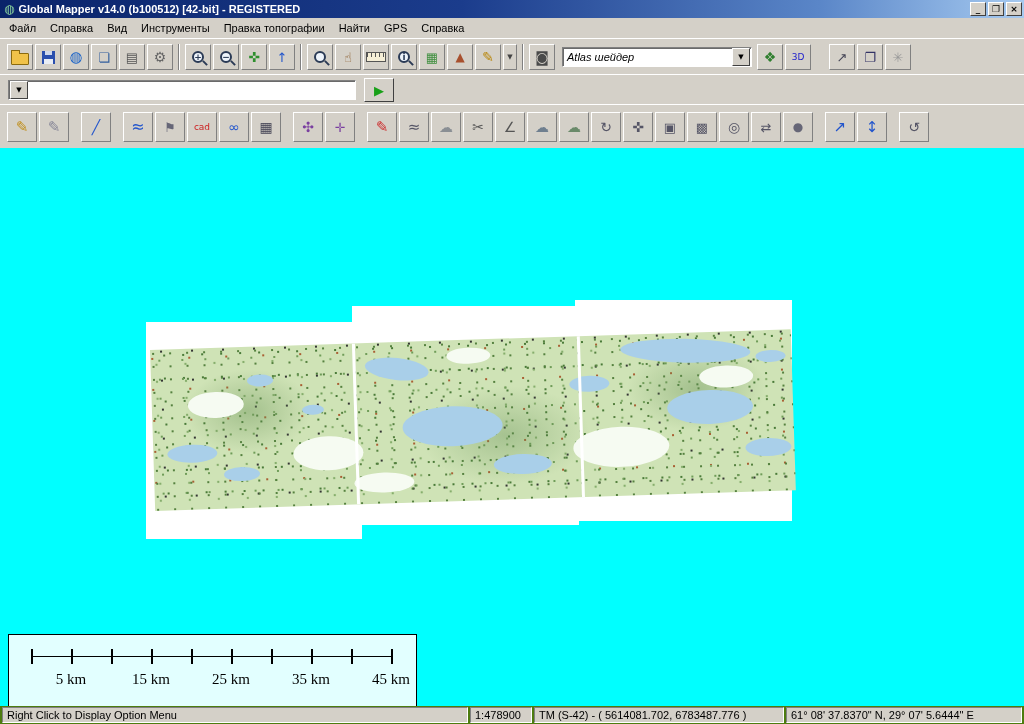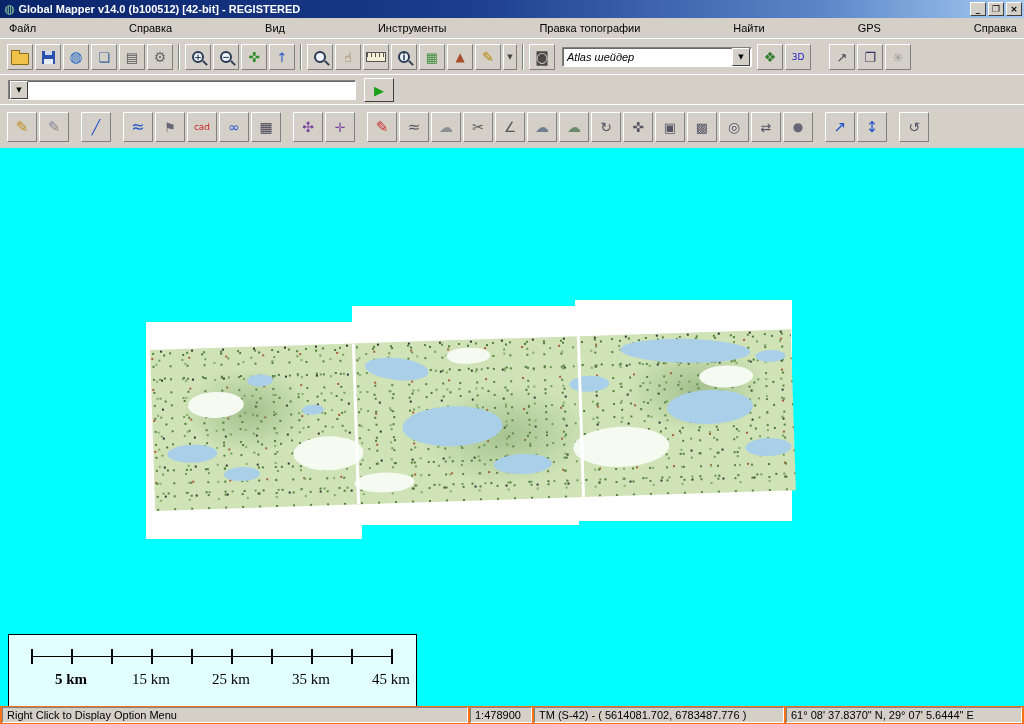--- a/index.html
+++ b/index.html
@@ -10,21 +10,21 @@
   .titlebar{position:absolute;top:0;left:0;right:0;height:18px;
     background:linear-gradient(90deg,#0a246a 0%,#1b3c8c 45%,#5a86c8 80%,#a6caf0 100%);
     display:flex;align-items:center;padding:0 2px;}
   .app-icon{font-family:"DejaVu Sans",sans-serif;font-size:12px;color:#8fd9a0;margin:0 4px 0 2px;line-height:1;}
   .title-text{color:#fff;font-weight:bold;font-size:11px;flex:1;white-space:nowrap;overflow:hidden;}
   .win-btn{width:16px;height:14px;background:#d4d0c8;border:1px solid;border-color:#fff #404040 #404040 #fff;
     font-size:9px;line-height:10px;text-align:center;margin-left:2px;font-weight:bold;color:#000;padding:0;font-family:"DejaVu Sans",sans-serif;}
 
   
   .menubar{position:absolute;top:18px;left:0;right:0;height:20px;display:flex;align-items:center;
-    padding-left:2px;background:#d4d0c8;font-size:11px;border-bottom:1px solid #a8a494;justify-content:space-between;}
+    padding-left:2px;background:#d4d0c8;font-size:11px;border-bottom:1px solid #a8a494;}
   .menu-item{padding:3px 7px;white-space:nowrap;}
 
   
   .tb-row{position:absolute;left:0;right:0;background:#d4d0c8;display:flex;align-items:center;
     border-top:1px solid #fff;border-bottom:1px solid #848484;}
   #row1{top:38px;height:36px;padding-left:6px;}
   #row2{top:74px;height:30px;padding-left:8px;}
   #row3{top:104px;height:44px;padding-left:6px;}
   .tb-host{display:flex;align-items:center;}
   .tb-btn{width:26px;height:26px;background:#d4d0c8;border:1px solid;border-color:#fff #808080 #808080 #fff;
@@ -85,21 +85,21 @@
   .gapline{position:absolute;top:0;bottom:0;width:3px;background:#fff;}
 
   
   #scalebar{position:absolute;left:8px;top:486px;width:407px;height:71px;background:#e2ffff;border:1px solid #000;}
   #sb-line{position:absolute;left:22px;top:21px;width:360px;height:1px;background:#000;}
   #sb-ticks{position:absolute;left:22px;top:14px;width:362px;height:15px;
     background-image:repeating-linear-gradient(90deg,#000 0,#000 2px,transparent 2px,transparent 40px);}
   .sb-label{position:absolute;top:36px;transform:translateX(-50%);font-family:"Liberation Serif",serif;font-size:15px;color:#000;white-space:nowrap;}
 
   
-  #statusbar{position:absolute;left:0;top:706px;width:1024px;height:18px;background:#f97316;
+  #statusbar{position:absolute;left:0;top:706px;width:1024px;height:18px;background:#4d7c0f;
     display:flex;align-items:stretch;gap:2px;padding:1px 2px;box-sizing:border-box;font-size:11px;}
   .sb-panel{border:1px solid;border-color:#808080 #fff #fff #808080;padding:1px 4px;white-space:nowrap;overflow:hidden;background:#d4d0c8;}
   #sb-hint{flex:1;}
   #sb-scale{width:62px;box-sizing:border-box;}
   #sb-proj{width:250px;box-sizing:border-box;}
   #sb-pos{width:236px;box-sizing:border-box;}
 </style>
 </head>
 <body>
 
@@ -339,21 +339,21 @@
       <div class="lake" style="left:592px;top:108px;width:46px;height:18px;"></div>
       <div class="lake" style="left:605px;top:20px;width:30px;height:12px;"></div>
       <div class="gapline" style="left:202px;"></div>
       <div class="gapline" style="left:427px;"></div>
     </div>
 
     <div id="scalebar">
       <div id="sb-line"></div>
       <div id="sb-ticks"></div>
       <div>
-          <span class="sb-label" style="left: 62px; font-weight: bold;">5 km</span>
+          <span class="sb-label" style="left: 62px;">5 km</span>
           <span class="sb-label" style="left: 142px;">15 km</span>
           <span class="sb-label" style="left: 222px;">25 km</span>
           <span class="sb-label" style="left: 302px;">35 km</span>
           <span class="sb-label" style="left: 382px;">45 km</span>
         </div>
     </div>
   </div>
 
   <div id="statusbar">
     <span class="sb-panel" id="sb-hint">Right Click to Display Option Menu</span>

